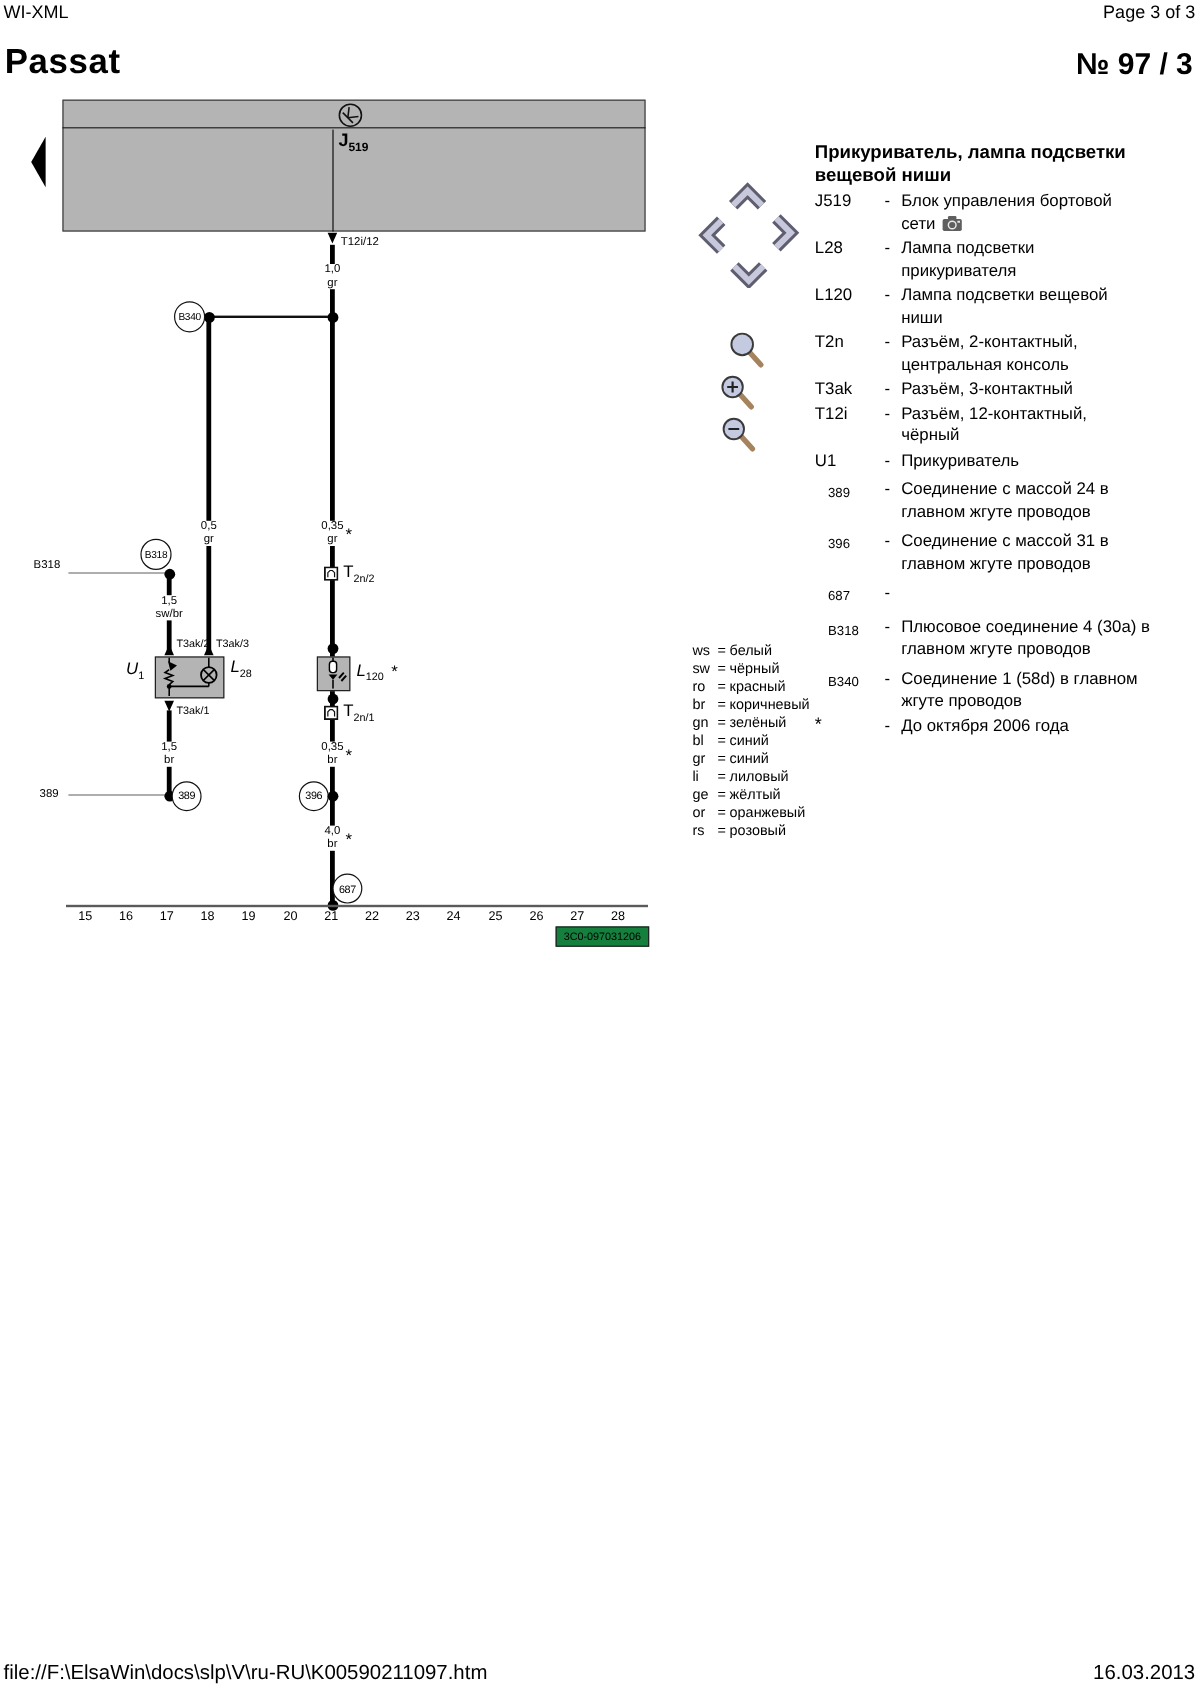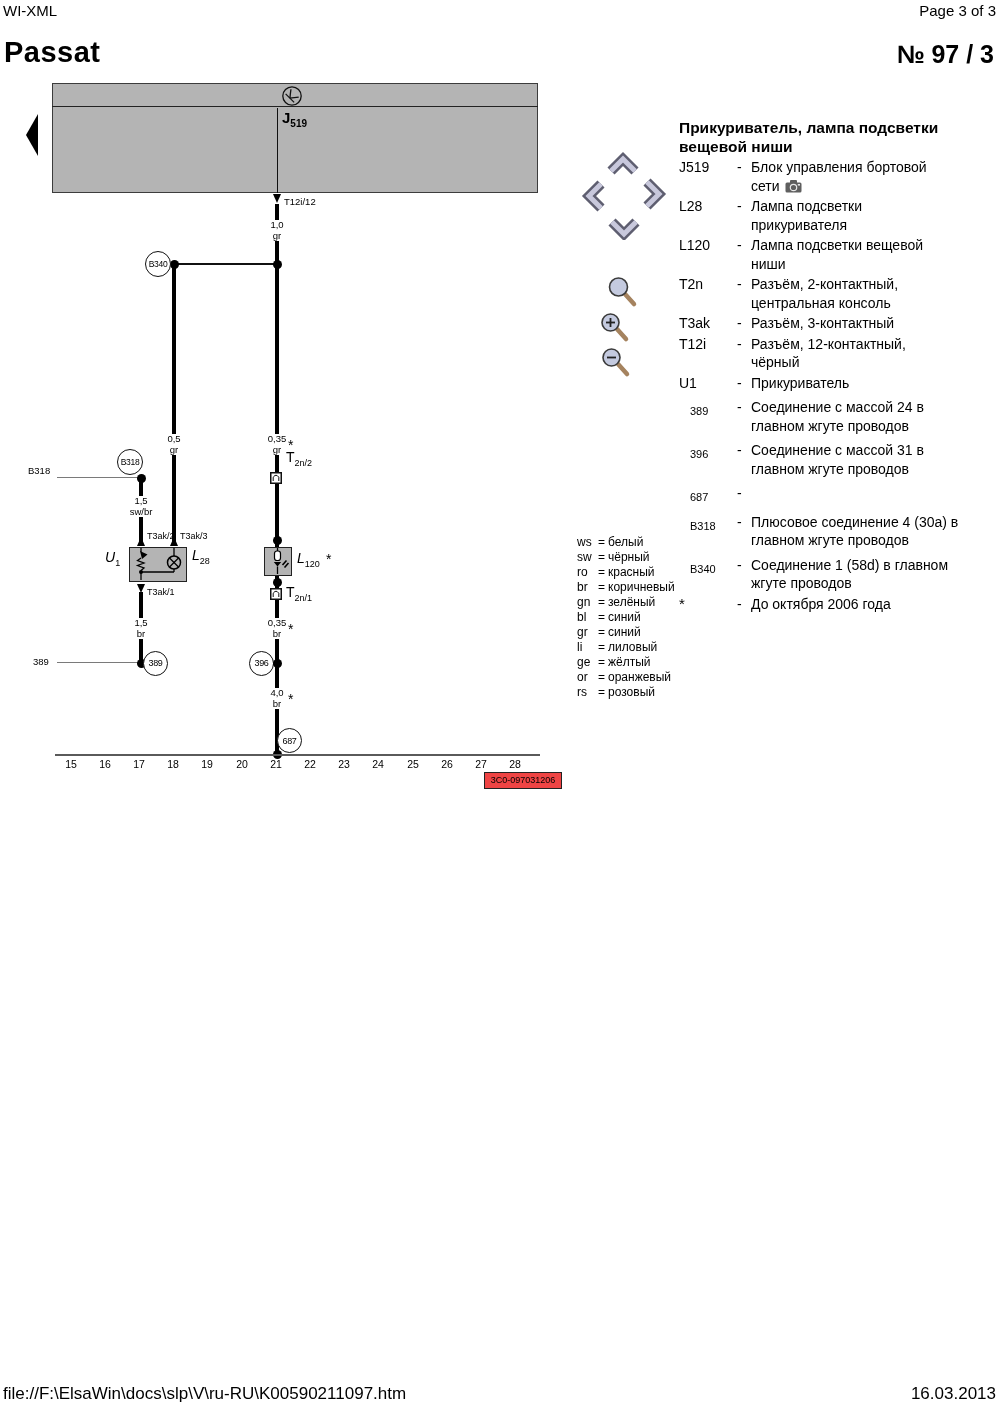--- a/index.html
+++ b/index.html
@@ -21,21 +21,21 @@
   .hlink{height:1.5px;background:#111;}
   .rail{height:1.5px;background:#5a5a5a;}
   .dot{width:9px;height:9px;background:#000;border-radius:50%;}
   .node{background:#fff;border:1.4px solid #111;border-radius:50%;box-sizing:border-box;
         display:flex;align-items:center;justify-content:center;font-size:8.5px;letter-spacing:-0.3px;}
   .wlabel{font-size:9.5px;line-height:10.5px;text-align:center;white-space:pre-line;background:#fff;}
   .clabel{font-size:9px;white-space:nowrap;}
   .sidelabel{font-size:9.5px;}
   .star{font-size:14px;}
   .track{font-size:10.5px;text-align:center;width:26px;}
-  .partbox{border:1px solid #222;font-size:9px;text-align:center;line-height:14px;background:#ef4444;margin-left:21px;}
+  .partbox{border:1px solid #222;font-size:9px;text-align:center;line-height:14px;background:#15803d;}
   .arr-down{width:0;height:0;border-left:4.5px solid transparent;border-right:4.5px solid transparent;border-top:9px solid #000;}
   .arr-up{width:0;height:0;border-left:4.5px solid transparent;border-right:4.5px solid transparent;border-bottom:9px solid #000;}
   .unit-lbl{font-size:15px;font-weight:bold;}
   .unit-lbl sub{font-size:10px;}
   .comp{font-size:14px;font-style:italic;}
   .comp sub{font-size:9px;font-style:normal;}
   .tlab{font-size:14px;}
   .tlab sub{font-size:9px;}
 
   
@@ -104,21 +104,21 @@
   <div class="abs node" style="left:117px;top:449px;width:26px;height:26px;">B318</div>
   <div class="abs dot" style="left:136.5px;top:473.5px;"></div>
   <div class="abs wire" style="left:139px;top:478px;height:67px;"></div>
   <div class="abs wlabel" style="left:123px;top:496px;width:36px;">1,5
 sw/br</div>
 
   <svg class="abs" style="left:270px;top:472px;" width="12" height="12">
     <rect x="0.75" y="0.75" width="10.5" height="10.5" fill="#fff" stroke="#111" stroke-width="1.5"></rect>
     <path d="M3.2 9 L3.2 5.2 L5 3.4 L7 3.4 L8.8 5.2 L8.8 9" fill="none" stroke="#111" stroke-width="1"></path>
   </svg>
-  <div class="abs tlab" style="left:286px;top:449px;"><span>T</span><sub>2n/2</sub></div>
+  <div class="abs tlab" style="left:286px;top:468px;"><span>T</span><sub>2n/2</sub></div>
 
   <div class="abs arr-up" style="left:136.5px;top:537px;"></div>
   <div class="abs clabel" style="left:147px;top:531px;">T3ak/2</div>
   <div class="abs arr-up" style="left:169.5px;top:537px;"></div>
   <div class="abs clabel" style="left:180px;top:531px;">T3ak/3</div>
 
   <div class="abs graybox" style="left:129px;top:547px;width:58px;height:35px;border-width:1.5px;border-color:#222;">
     <svg width="55" height="32" viewBox="0 0 55 32">
       <g stroke="#000" stroke-width="1.3" fill="none">
         <line x1="11" y1="0" x2="11" y2="4"></line>

